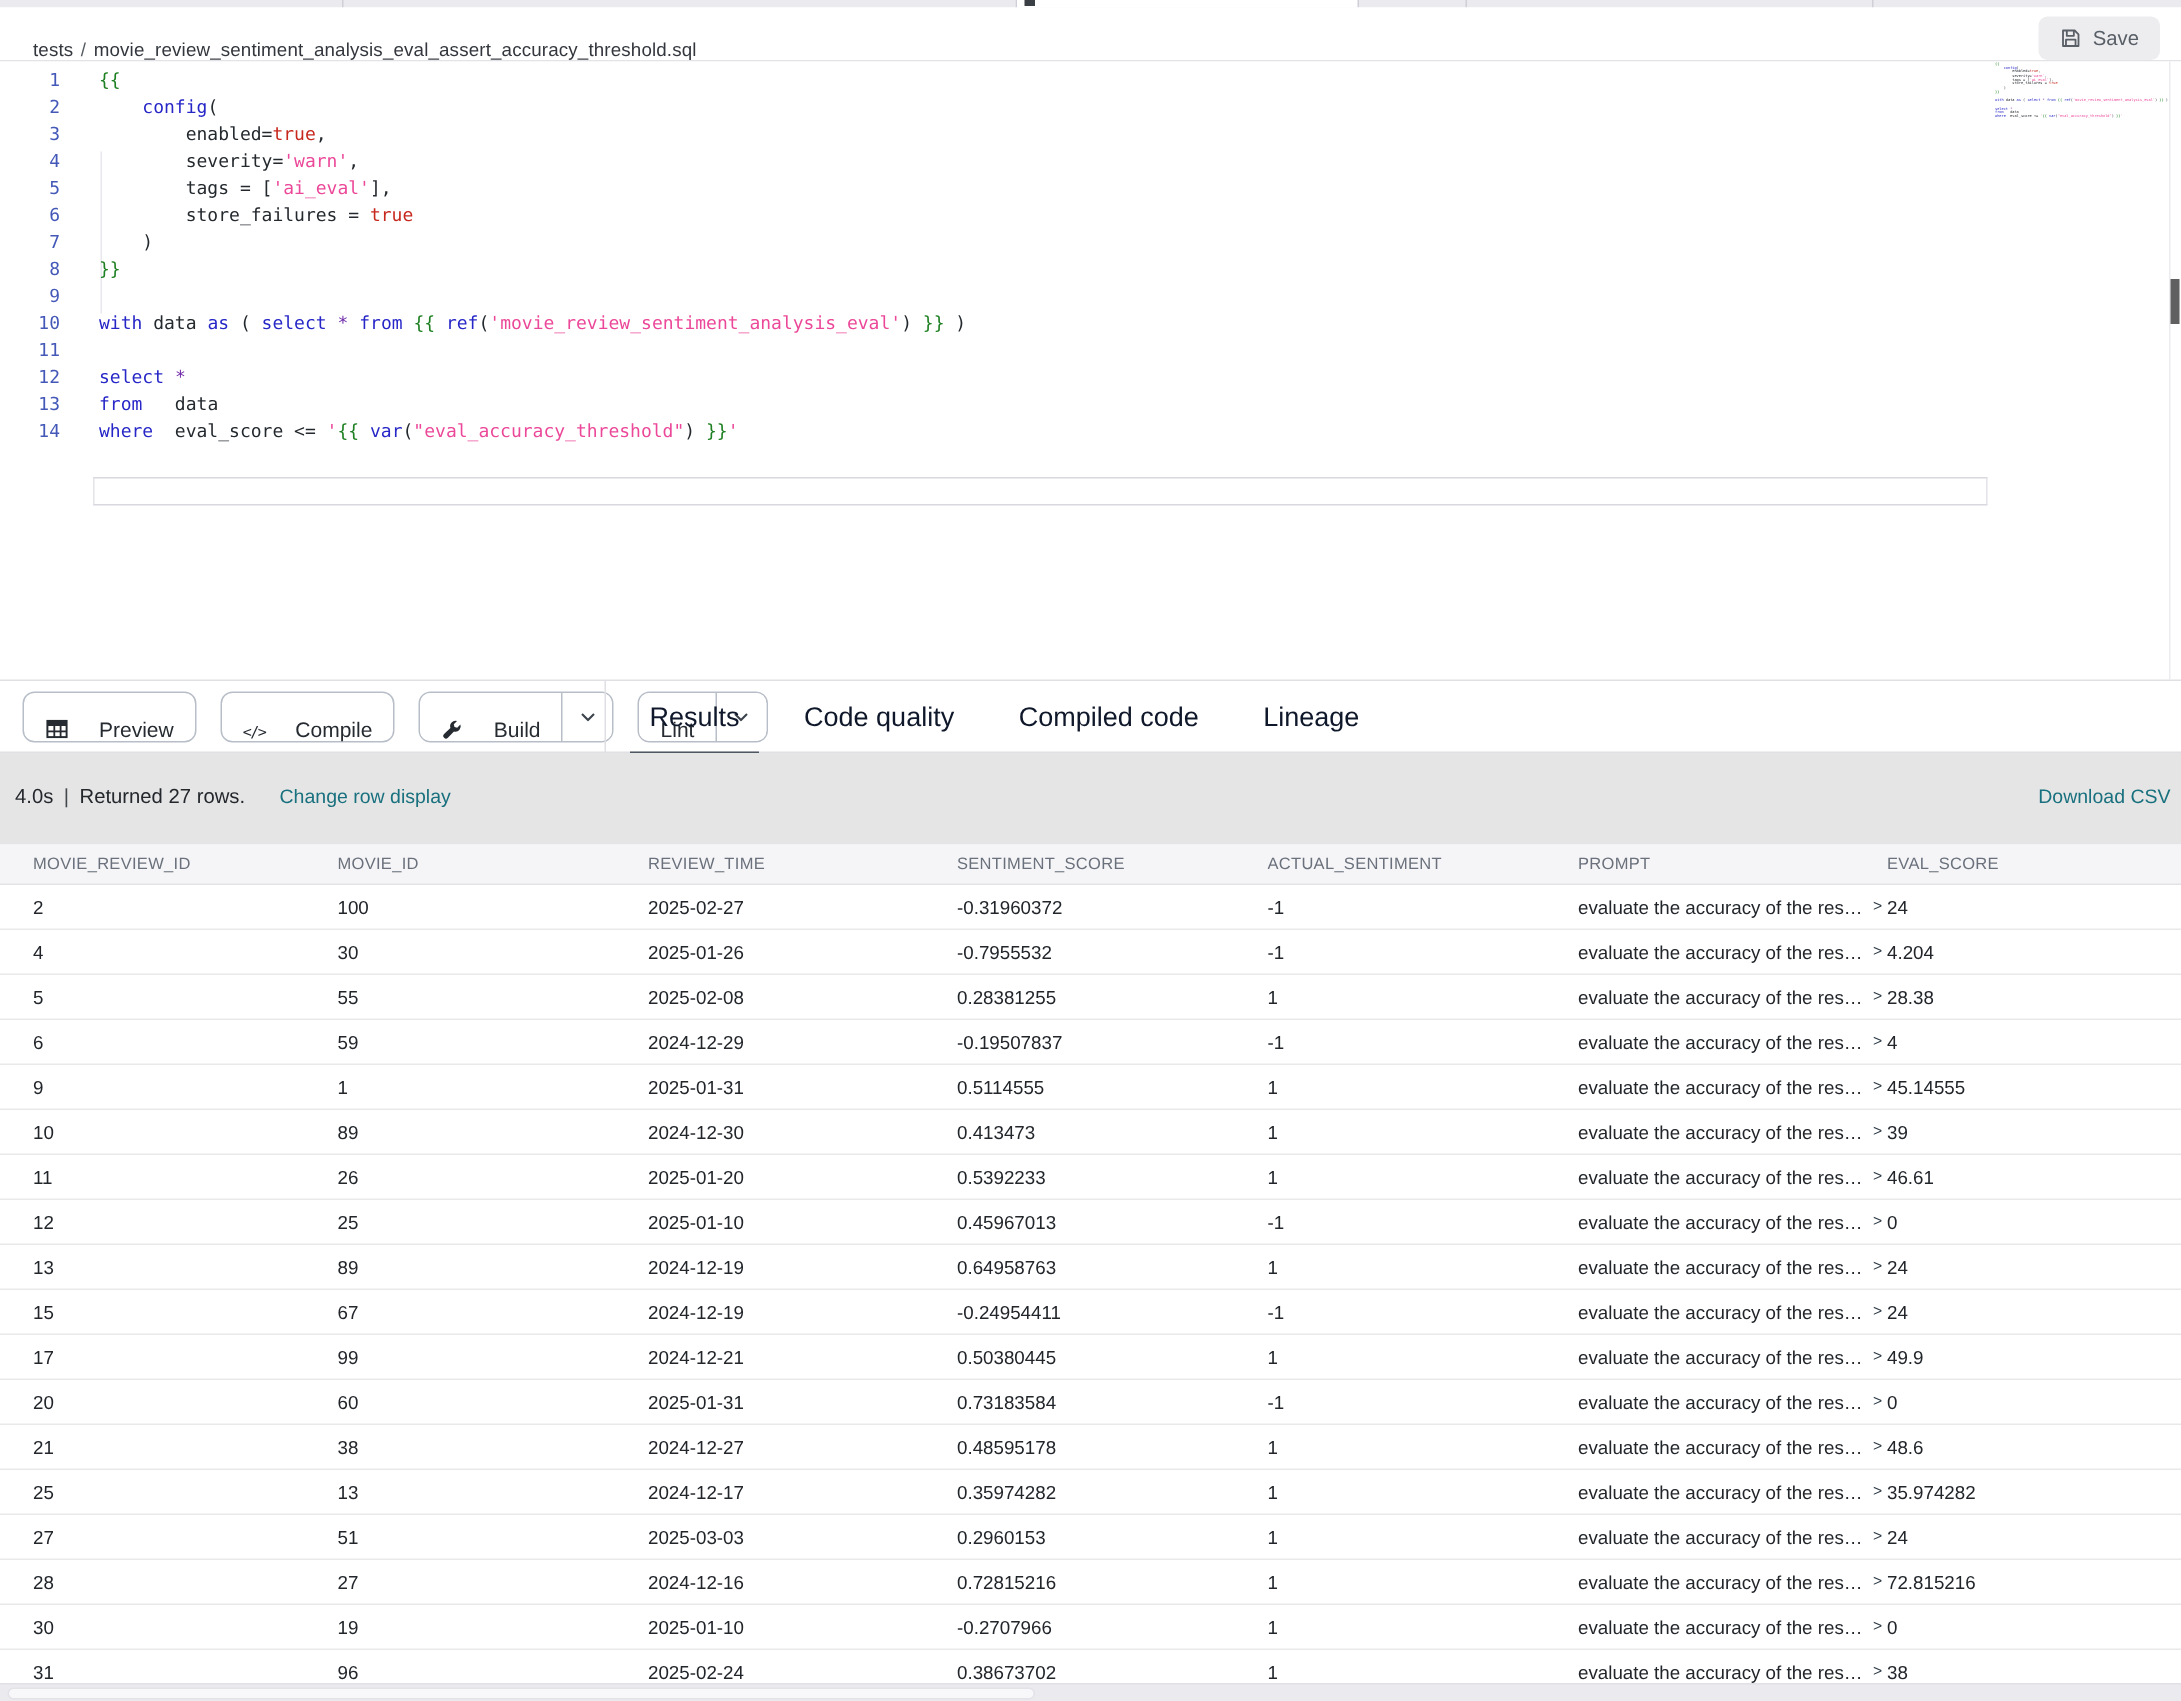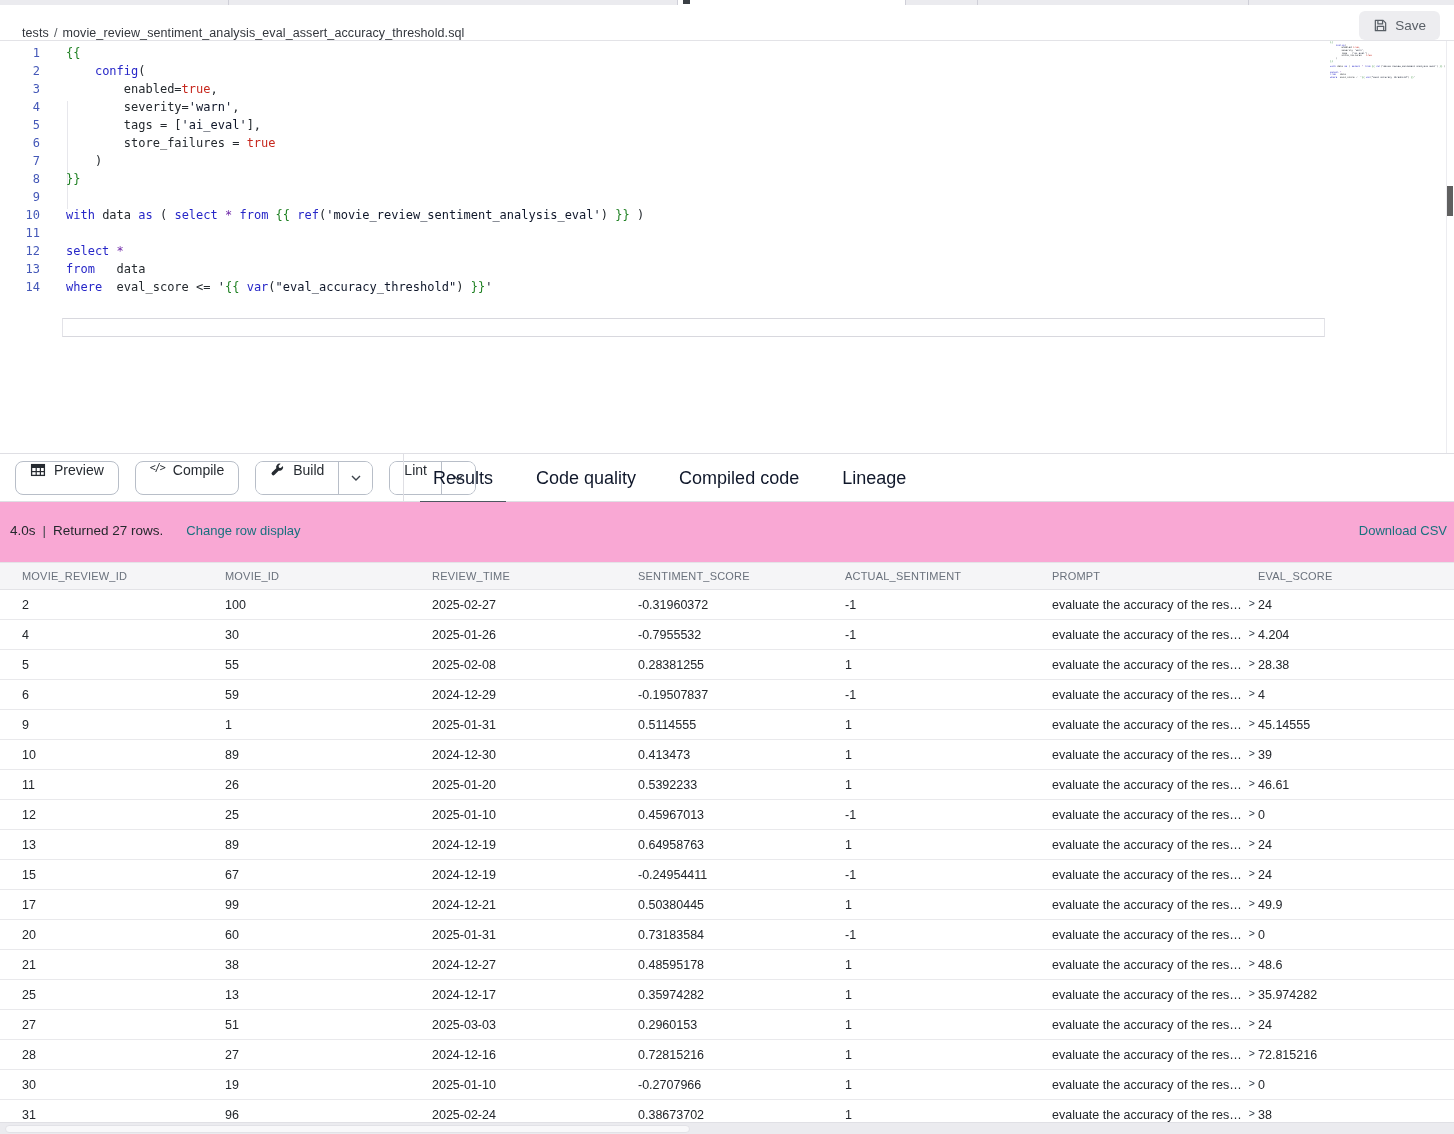--- a/index.html
+++ b/index.html
@@ -23,52 +23,52 @@
     background:#ededf0;border:none;border-radius:6px;padding:7px 14px;cursor:pointer;
     font-family:"Liberation Sans",sans-serif;font-size:13.5px;color:#595f66}
 
   
   #editor{position:absolute;top:41px;left:0;width:1454px;height:412px;background:#fff;
     font-family:"DejaVu Sans Mono",monospace;font-size:12px;line-height:18px;white-space:pre}
   #code-lines{position:absolute;top:3px;left:0;right:20px}
   .cl{display:flex;height:18px}
   .g{display:inline-block;width:40px;text-align:right;color:#4458b8;flex:0 0 40px}
   .code{margin-left:26px}
-  .t-d{color:#24292e}.t-k{color:#2727c8}.t-s{color:#0f172a}
+  .t-d{color:#24292e}.t-k{color:#2727c8}.t-s{color:#ec4899}
   .t-a{color:#c7281e}.t-j{color:#1e8022}.t-o{color:#6f28a8}
   #indent-guide{position:absolute;left:67px;top:60px;width:1px;height:108px;background:#e7e7ec}
   #cur-line{position:absolute;left:62px;top:277px;width:1263px;height:19px;
     border-top:1px solid #d8d8de;border-bottom:1px solid #d8d8de;
     border-left:1px solid #e3e3e8;border-right:1px solid #e3e3e8}
   #minimap{position:absolute;top:1px;right:8px;width:118px;font-size:2.4px;line-height:2.7px}
   #minimap .cl{height:2.7px}
   #minimap .code{margin-left:2px}
   #editor-vscroll{position:absolute;top:0;right:0;width:8px;height:412px;border-left:1px solid #ececf0}
   #editor-vscroll .handle{position:absolute;top:145px;right:1px;width:6px;height:30px;background:#606060}
 
   
   #toolbar{position:absolute;top:453px;left:0;width:1454px;height:49px;background:#fff;
     border-top:1px solid #dfdfe4;border-bottom:1px solid #dfdfe4}
   #btn-row{position:absolute;left:15px;top:7px;display:flex;gap:16px;align-items:center;height:34px}
   .btn,.split{height:34px;border:1px solid #b8bec8;border-radius:8px;background:#fff}
-  .btn{display:flex;align-items:flex-start;gap:8px;padding:0 14px;cursor:pointer;
+  .btn{display:flex;align-items:flex-end;gap:20px;padding:0 14px;cursor:pointer;
     font-family:"Liberation Sans",sans-serif;font-size:14px;color:#262b31}
   .split{display:flex;overflow:hidden}
   .split .btn{border:none;border-radius:0;height:32px}
   .split .drop{width:34px;height:32px;border:none;border-left:1px solid #b8bec8;background:#fff;
     display:flex;align-items:center;justify-content:center;cursor:pointer}
   .ci{font-family:"DejaVu Sans Mono",monospace;font-size:10px;letter-spacing:-1px;color:#262b31}
   #toolbar-vdiv{position:absolute;left:403px;top:0;width:1px;height:48px;background:#dfdfe4}
   #tabs{position:absolute;left:404px;top:0;height:48px;display:flex;align-items:center;padding-left:16px}
   .tab{position:relative;height:48px;display:flex;align-items:center;padding:0 13px;margin-right:17px;
     font-size:18px;color:#0f172a;cursor:pointer}
   .tab.active::after{content:"";position:absolute;left:0;right:0;bottom:-1px;height:2.5px;background:#4f5862}
 
   
-  #statusbar{position:absolute;top:502px;left:0;width:1454px;height:60px;background:#f9a8d4}
+  #statusbar{position:absolute;top:502px;left:0;width:1454px;height:60px;background:#e5e5e5}
   #status-left{position:absolute;left:10px;top:21px;font-size:13.5px;color:#24282d;display:flex;gap:7px;align-items:center}
   #status-left .pipe{color:#44484d}
   a.link{color:#19707e;text-decoration:none;cursor:pointer;font-size:13px}
   #change-row{margin-left:16px}
   #download-csv{position:absolute;right:7px;top:21px}
 
   
   #rtable{position:absolute;top:562px;left:0;width:1454px;height:572px;background:#fff;border-top:1px solid #e4e4e8}
   .trow{display:grid;grid-template-columns:203px 207px 206px 207px 207px 206px 1fr;padding-left:22px;align-items:center}
   #thead{height:27px;background:#f5f5f7;border-bottom:1px solid #e3e3e7}

